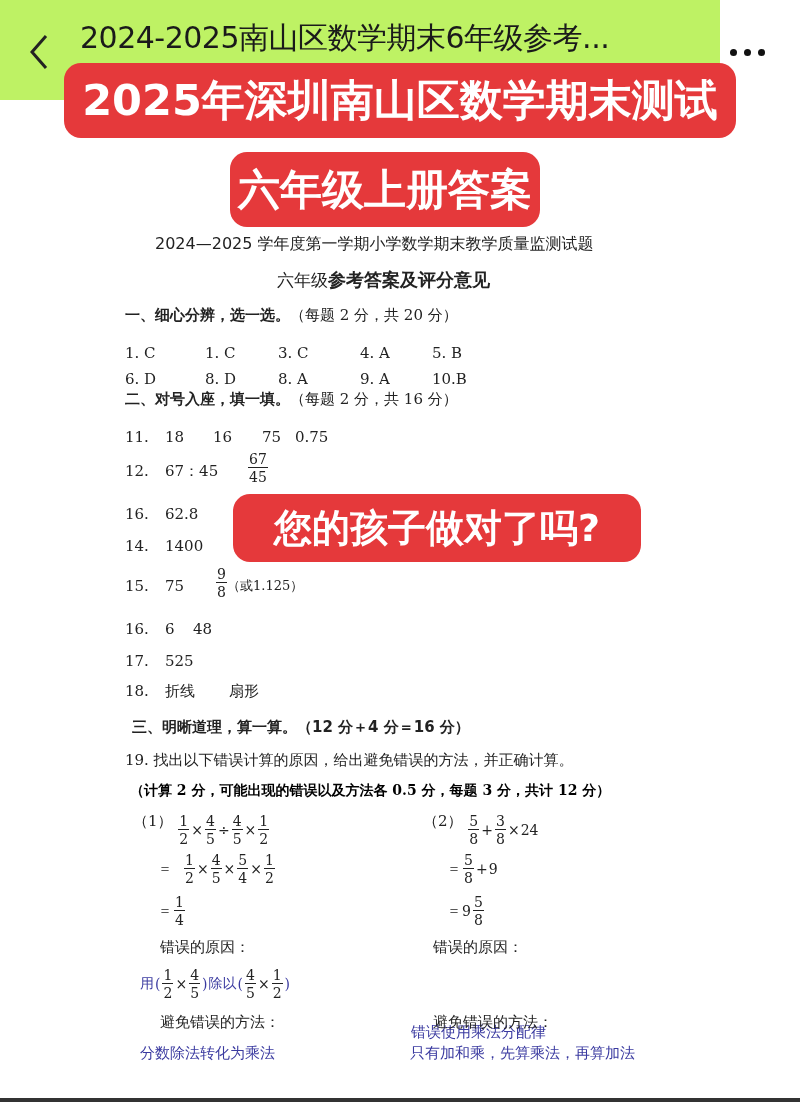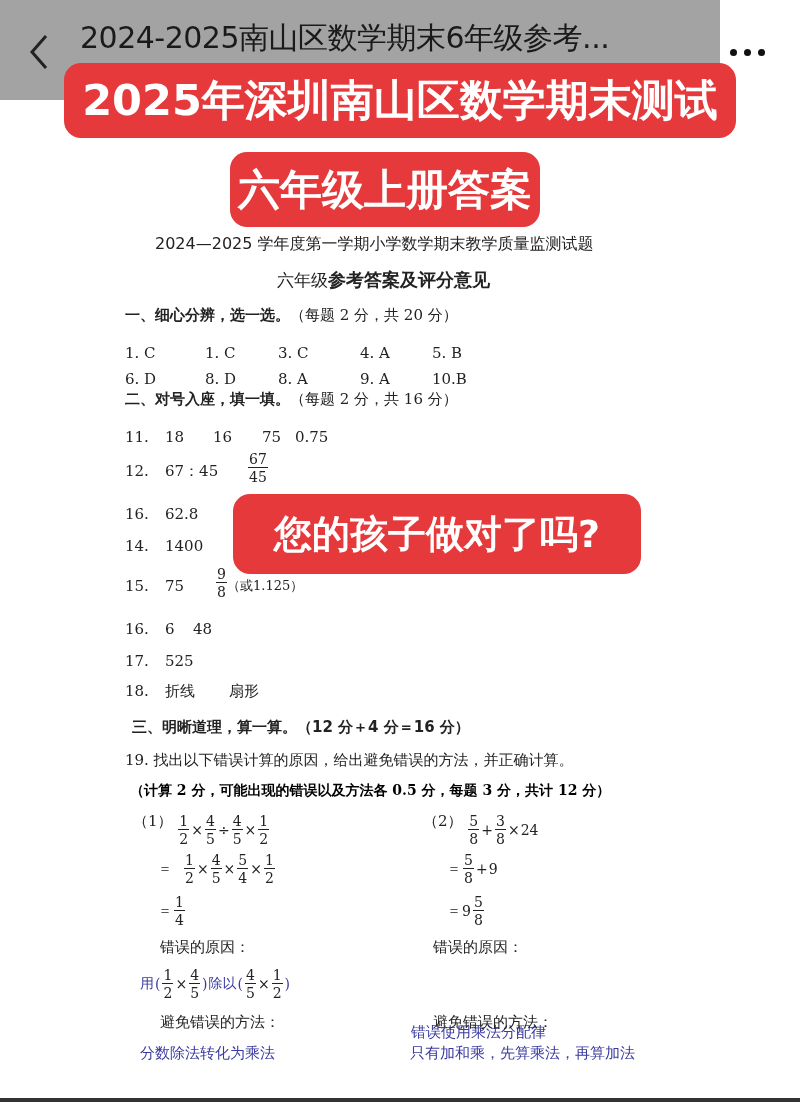--- a/index.html
+++ b/index.html
@@ -4,21 +4,21 @@
 <style>
   html, body { margin: 0; padding: 0; }
   body {
     width: 800px; height: 1102px; position: relative; overflow: hidden;
     background: #ffffff;
     font-family: "DejaVu Serif", "Liberation Serif", serif;
     color: #222;
   }
   .topbar {
     position: absolute; left: 0; top: 0; width: 720px; height: 100px;
-    background: #a3a3a3;
+    background: #bef264;
   }
   .back-btn {
     position: absolute; left: 22px; top: 30px; width: 36px; height: 44px;
     cursor: pointer;
   }
   .top-title {
     position: absolute; left: 80px; top: 18px; width: 620px;
     font-family: "DejaVu Sans", "Liberation Sans", sans-serif;
     font-size: 30px; color: #1a1a1a; white-space: nowrap; letter-spacing: -0.5px;
   }
@@ -28,21 +28,21 @@
   }
   .more-btn span { width: 7px; height: 7px; border-radius: 50%; background: #111; display: block; }
 
   .banner {
     position: absolute; background: #e5393b; color: #fff;
     font-family: "DejaVu Sans", "Liberation Sans", sans-serif; font-weight: bold;
     display: flex; align-items: center; justify-content: center; white-space: nowrap; border-radius: 17px;
   }
   .banner1 { left: 64px; top: 63px; width: 672px; height: 75px; font-size: 43px; }
   .banner2 { left: 230px; top: 152px; width: 310px; height: 75px; font-size: 42px; }
-  .banner3 { left: 233px; top: 494px; width: 408px; height: 80px; font-size: 38px; }
+  .banner3 { left: 233px; top: 494px; width: 408px; height: 68px; font-size: 38px; }
 
   .line { position: absolute; white-space: nowrap; font-size: 15px; }
   .sans { font-family: "DejaVu Sans", "Liberation Sans", sans-serif; }
   .bold { font-weight: bold; text-align: center; }
   .red { color: #000000; font-weight: bold; }
   .blue { color: #3a3aa0; }
 
   .frac { display: inline-flex; flex-direction: column; align-items: center; vertical-align: middle; line-height: 1; font-size: 14px; margin: 0 1px; }
   .frac .num { padding: 0 1px 1px; border-bottom: 1px solid #222; }
   .frac .den { padding-top: 2px; }

